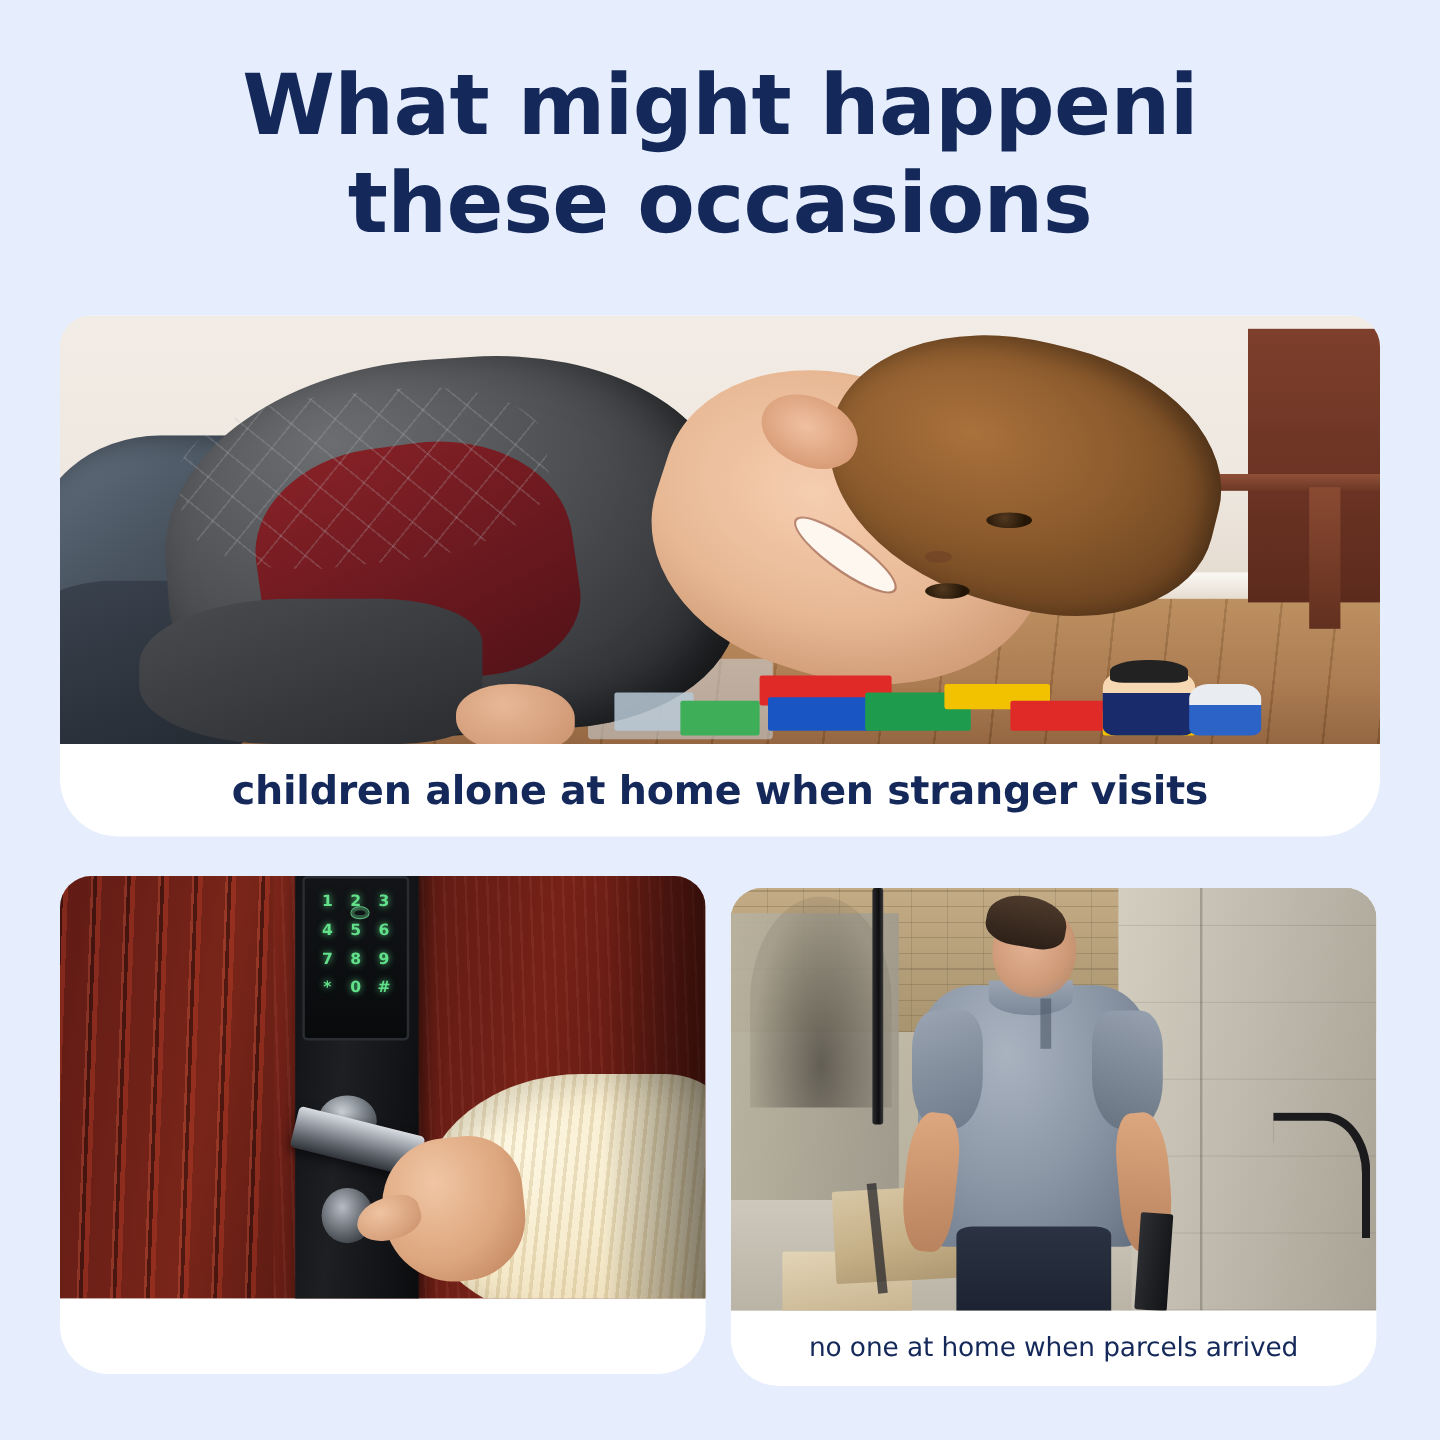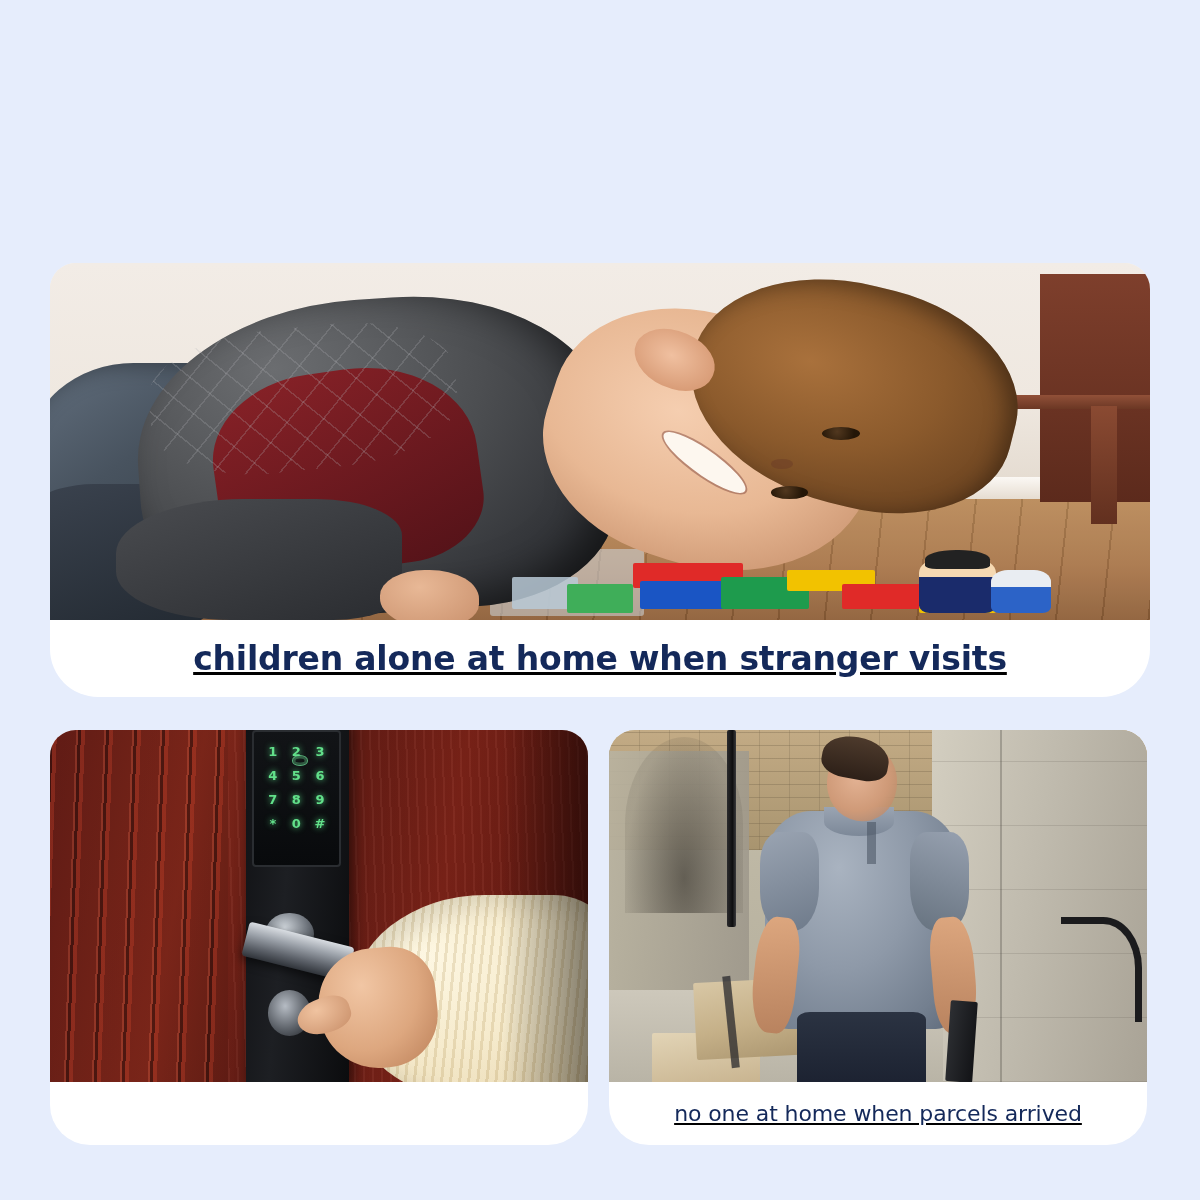--- a/index.html
+++ b/index.html
@@ -39,21 +39,20 @@
   }
   .headline .l1 { display: block; }
   .headline .l2 { display: block; }
 
   
   .card {
     position: absolute;
     background: #ffffff;
     overflow: hidden;
     border-radius: 26px;
-    text-decoration: underline;
   }
 
   .card-hero {
     left: 50px;
     top: 263px;
     width: 1100px;
     height: 434px;
     border-radius: 26px 26px 48px 48px;
   }
   .card-hero .photo { width: 1100px; height: 357px; }
@@ -69,21 +68,21 @@
     letter-spacing: -0.2px;
   }
 
   .card-sm {
     top: 730px;
     width: 538px;
     height: 415px;
     border-radius: 26px 26px 40px 40px;
   }
   .card-left  { left: 50px; }
-  .card-right { left: 609px; }
+  .card-right { left: 609px; margin-top: 10px; }
   .card-sm .photo { width: 538px; height: 352px; }
   .card-sm .caption {
     height: 63px;
     display: flex;
     align-items: center;
     justify-content: center;
     color: #14295a;
     font-family: "DejaVu Sans", sans-serif;
     font-weight: normal;
     font-size: 22px;
@@ -458,20 +457,24 @@
     background: linear-gradient(95deg,#2d2f33,#121316);
     border-radius: 2px;
     transform: rotate(4deg);
   }
 </style>
 </head>
 <body>
 
 <div class="page">
 
+  <h1 class="headline">
+    <span class="l1">What might happeni</span>
+    <span class="l2">these occasions</span>
+  </h1>
 
   <div class="card card-hero">
     <div class="photo ph-child">
       <div class="wall"></div>
       <div class="skirting"></div>
       <div class="floor"></div>
       <div class="furn-r"></div>
       <div class="furn-top"></div>
       <div class="furn-leg"></div>
       <div class="bin"></div>

